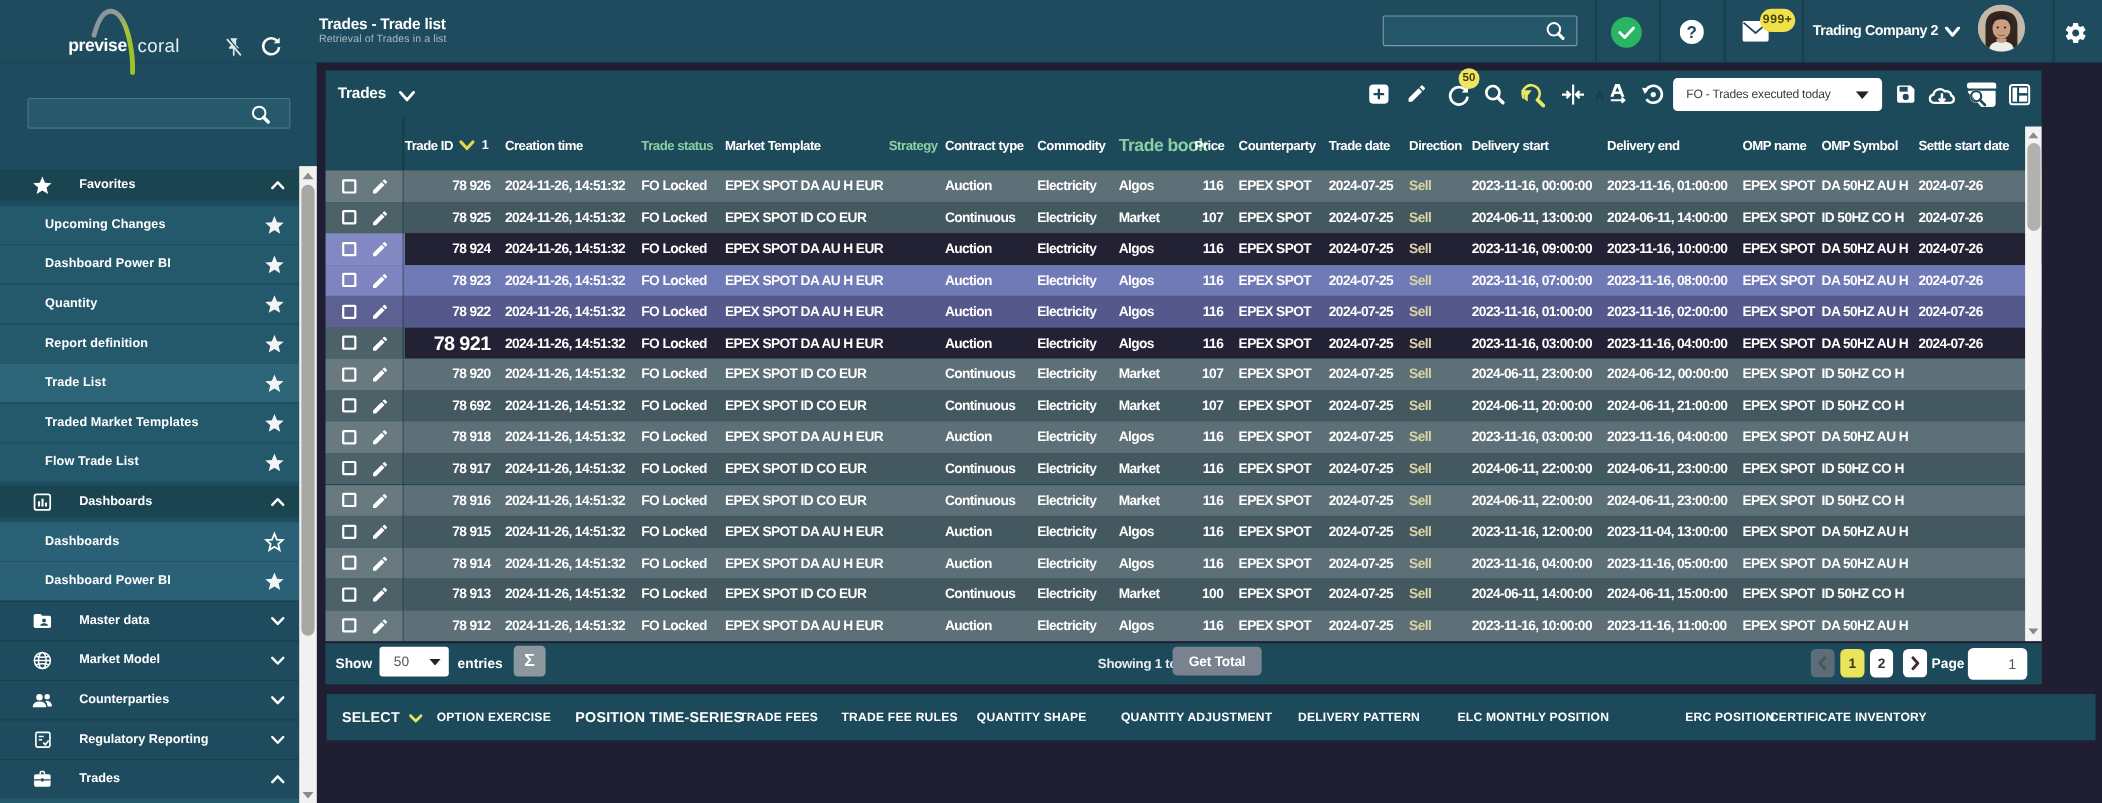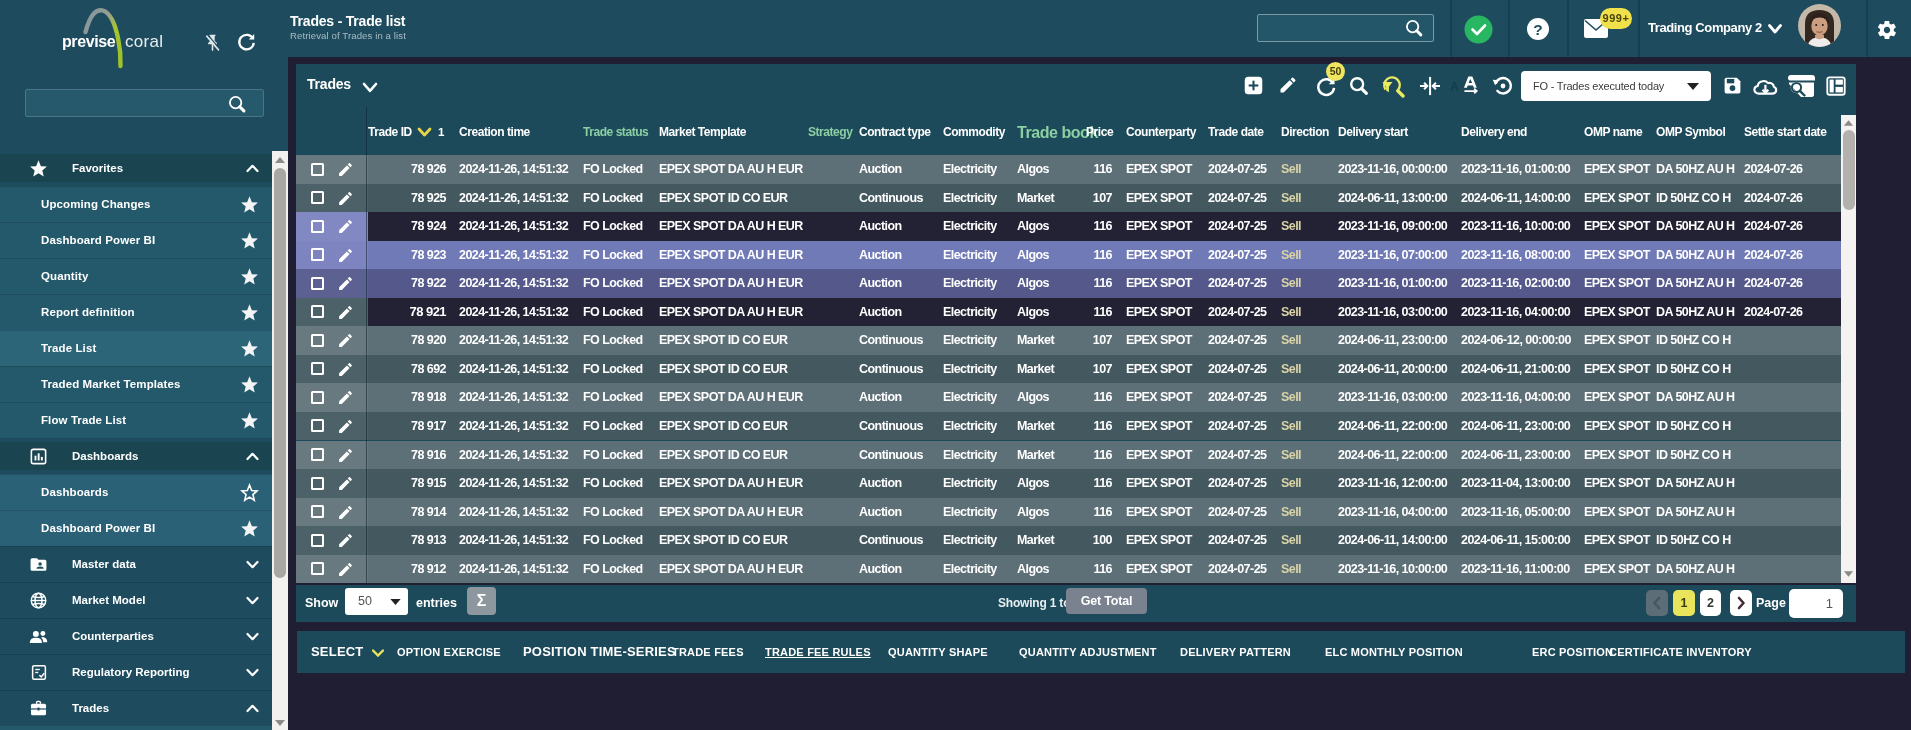--- a/index.html
+++ b/index.html
@@ -423,21 +423,21 @@
 <div class="abs b" style="left:1461px;top:269.20px;height:28.55px;line-height:28.55px;font-size:12.5px;color:#fff;letter-spacing:-0.55px;white-space:nowrap;">2023-11-16, 02:00:00</div>
 <div class="abs b" style="left:1584px;top:269.20px;height:28.55px;line-height:28.55px;font-size:12.5px;color:#fff;letter-spacing:-0.55px;white-space:nowrap;">EPEX SPOT</div>
 <div class="abs b" style="left:1656px;top:269.20px;height:28.55px;line-height:28.55px;font-size:12.5px;color:#fff;letter-spacing:-0.55px;white-space:nowrap;">DA 50HZ AU H</div>
 <div class="abs b" style="left:1744px;top:269.20px;height:28.55px;line-height:28.55px;font-size:12.5px;color:#fff;letter-spacing:-0.55px;white-space:nowrap;">2024-07-26</div>
 <div class="abs" style="left:368px;top:297.75px;width:1488px;height:28.55px;background:#232134;"></div>
 <div class="abs" style="left:296px;top:297.75px;width:72px;height:28.55px;background:#4d6169;"></div>
 <div class="abs" style="left:311px;top:305.25px;width:13px;height:13px;border:2px solid #fff;border-radius:1.5px;"></div>
 <svg class="abs" style="left:337px;top:303.75px;" width="17" height="17" viewBox="0 0 24 24">
 <path fill="#fff" d="M3 17.2 L3 21 L6.8 21 L17.8 10 L14 6.2 Z M20.7 7.1 Q 21.4 6.4 20.7 5.7 L 18.3 3.3 Q 17.6 2.6 16.9 3.3 L 15.1 5.1 L 18.9 8.9 Z"></path>
   </svg>
-<div class="abs b" style="left:326px;top:297.75px;width:120px;height:28.55px;line-height:28.55px;font-size:13px;color:#fff;letter-spacing:-0.55px;text-align:right;">78 921</div>
+<div class="abs b" style="left:326px;top:297.75px;width:120px;height:28.55px;line-height:28.55px;font-size:18px;color:#fff;letter-spacing:-0.55px;text-align:right;">78 921</div>
 <div class="abs b" style="left:459px;top:297.75px;height:28.55px;line-height:28.55px;font-size:12.5px;color:#fff;letter-spacing:-0.55px;white-space:nowrap;">2024-11-26, 14:51:32</div>
 <div class="abs b" style="left:583px;top:297.75px;height:28.55px;line-height:28.55px;font-size:12.5px;color:#fff;letter-spacing:-0.55px;white-space:nowrap;">FO Locked</div>
 <div class="abs b" style="left:659px;top:297.75px;height:28.55px;line-height:28.55px;font-size:12.5px;color:#fff;letter-spacing:-0.55px;white-space:nowrap;">EPEX SPOT DA AU H EUR</div>
 <div class="abs b" style="left:859px;top:297.75px;height:28.55px;line-height:28.55px;font-size:12.5px;color:#fff;letter-spacing:-0.55px;white-space:nowrap;">Auction</div>
 <div class="abs b" style="left:943px;top:297.75px;height:28.55px;line-height:28.55px;font-size:12.5px;color:#fff;letter-spacing:-0.55px;white-space:nowrap;">Electricity</div>
 <div class="abs b" style="left:1017px;top:297.75px;height:28.55px;line-height:28.55px;font-size:12.5px;color:#fff;letter-spacing:-0.55px;white-space:nowrap;">Algos</div>
 <div class="abs b" style="left:992px;top:297.75px;width:120px;height:28.55px;line-height:28.55px;font-size:12.5px;color:#fff;letter-spacing:-0.55px;text-align:right;">116</div>
 <div class="abs b" style="left:1126px;top:297.75px;height:28.55px;line-height:28.55px;font-size:12.5px;color:#fff;letter-spacing:-0.55px;white-space:nowrap;">EPEX SPOT</div>
 <div class="abs b" style="left:1208px;top:297.75px;height:28.55px;line-height:28.55px;font-size:12.5px;color:#fff;letter-spacing:-0.55px;white-space:nowrap;">2024-07-25</div>
 <div class="abs b" style="left:1281px;top:297.75px;height:28.55px;line-height:28.55px;font-size:12.5px;color:#d9d3a6;letter-spacing:-0.55px;white-space:nowrap;">Sell</div>
@@ -669,18 +669,18 @@
 <div class="abs b" style="left:1756px;top:585px;height:37px;line-height:37px;font-size:12.5px;color:#fff;">Page</div>
 <div class="abs" style="left:1789px;top:589px;width:54px;height:29px;background:#fff;border-radius:5px;font-size:13px;color:#555;text-align:right;line-height:29px;padding-right:10px;">1</div>
 <div class="abs" style="left:297px;top:631px;width:1608px;height:42px;background:#1d4a5a;"></div>
 <div class="abs b" style="left:311px;top:631px;height:42px;line-height:42px;font-size:13px;color:#fff;letter-spacing:0.2px;">SELECT</div>
 <svg class="abs" style="left:372px;top:649px;" width="12" height="8" viewBox="0 0 12 8">
     <path d="M1 1.5 L6 6.5 L11 1.5" fill="none" stroke="#e9e45c" stroke-width="2.4" stroke-linecap="round"></path>
   </svg>
 <div class="abs b" style="left:397px;top:631px;height:42px;line-height:42px;font-size:11px;color:#fff;letter-spacing:0.2px;">OPTION EXERCISE</div>
 <div class="abs b" style="left:523px;top:631px;height:42px;line-height:42px;font-size:13px;color:#fff;letter-spacing:0.2px;">POSITION TIME-SERIES</div>
 <div class="abs b" style="left:672px;top:631px;height:42px;line-height:42px;font-size:11px;color:#fff;letter-spacing:0.2px;">TRADE FEES</div>
-<div class="abs b" style="left:765px;top:631px;height:56px;line-height:42px;font-size:11px;color:#fff;letter-spacing:0.2px;text-decoration:underline;">TRADE FEE RULES</div>
+<div class="abs b" style="left:765px;top:631px;height:56px;line-height:42px;font-size:11px;color:#fff;letter-spacing:0.2px;">TRADE FEE RULES</div>
 <div class="abs b" style="left:888px;top:631px;height:42px;line-height:42px;font-size:11px;color:#fff;letter-spacing:0.2px;">QUANTITY SHAPE</div>
 <div class="abs b" style="left:1019px;top:631px;height:42px;line-height:42px;font-size:11px;color:#fff;letter-spacing:0.2px;">QUANTITY ADJUSTMENT</div>
 <div class="abs b" style="left:1180px;top:631px;height:42px;line-height:42px;font-size:11px;color:#fff;letter-spacing:0.2px;">DELIVERY PATTERN</div>
 <div class="abs b" style="left:1325px;top:631px;height:42px;line-height:42px;font-size:11px;color:#fff;letter-spacing:0.2px;">ELC MONTHLY POSITION</div>
 <div class="abs b" style="left:1494px;top:631px;height:60px;line-height:42px;font-size:11px;color:#fff;letter-spacing:0.2px;margin-left:38px;">ERC POSITION</div>
 <div class="abs b" style="left:1609px;top:631px;height:42px;line-height:42px;font-size:11px;color:#fff;letter-spacing:0.2px;">CERTIFICATE INVENTORY</div>
 </body></html>

